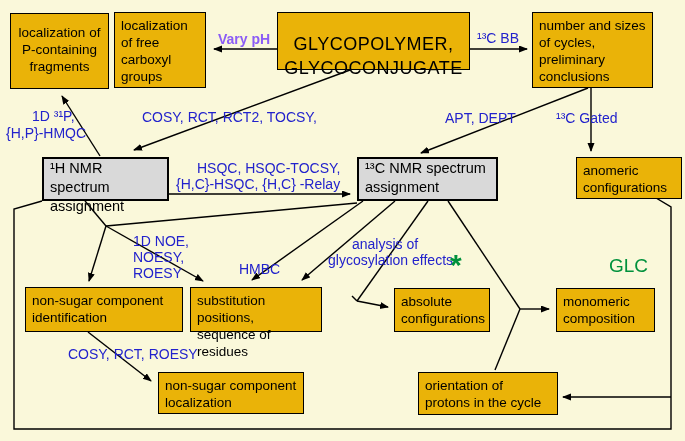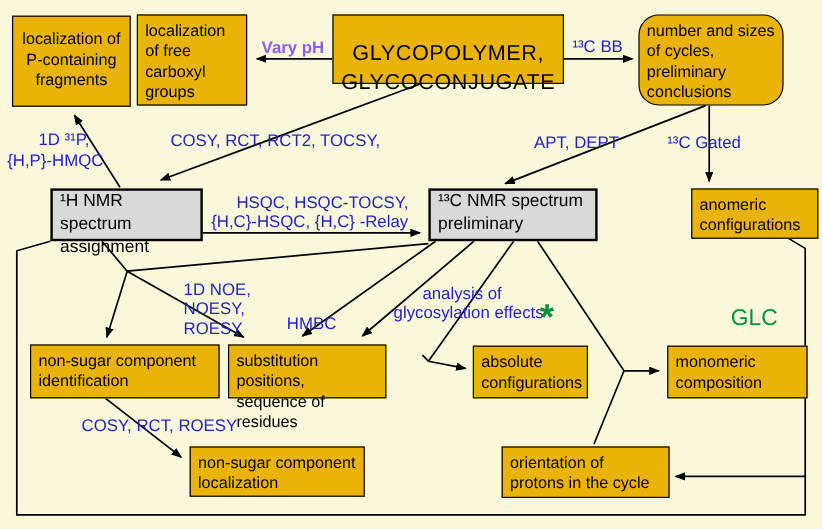--- a/index.html
+++ b/index.html
@@ -74,53 +74,53 @@
 
   <div class="node big" style="left:277px;top:12px;width:193px;height:58px;">GLYCOPOLYMER,
 GLYCOCONJUGATE</div>
   <div class="node center" style="left:10px;top:13px;width:99px;height:76px;padding-top:10px;">localization of
 P-containing
 fragments</div>
   <div class="node" style="left:114px;top:12px;width:92px;height:76px;">localization
 of free
 carboxyl
 groups</div>
-  <div class="node" style="left:532px;top:12px;width:121px;height:76px;border-radius:17px;">number and sizes
+  <div class="node" style="left:532px;top:12px;width:121px;height:76px;">number and sizes
 of cycles,
 preliminary
 conclusions</div>
   <div class="node gray" style="left:42px;top:157px;width:127px;height:44px;">¹H NMR spectrum
 assignment</div>
   <div class="node gray" style="left:357px;top:157px;width:141px;height:44px;">¹³C NMR spectrum
-preliminary</div>
+assignment</div>
   <div class="node" style="left:532px;top:157px;width:106px;height:42px;margin-left:44px;">anomeric
 configurations</div>
   <div class="node" style="left:25px;top:287px;width:158px;height:45px;">non-sugar component
 identification</div>
   <div class="node" style="left:190px;top:287px;width:132px;height:45px;">substitution positions,
 sequence of residues</div>
   <div class="node" style="left:394px;top:288px;width:96px;height:44px;">absolute
 configurations</div>
-  <div class="node" style="left:556px;top:288px;width:117px;height:44px;">monomeric
+  <div class="node" style="left:556px;top:288px;width:99px;height:44px;">monomeric
 composition</div>
   <div class="node" style="left:418px;top:372px;width:140px;height:43px;">orientation of
 protons in the cycle</div>
   <div class="node" style="left:158px;top:372px;width:146px;height:42px;">non-sugar component
 localization</div>
 
   <div class="lbl green" style="left:218px;top:31px;">Vary pH</div>
   <div class="lbl" style="left:477px;top:30px;">¹³C BB</div>
   <div class="lbl" style="left:32px;top:108px;">1D ³¹P,</div>
   <div class="lbl" style="left:6px;top:125px;">{H,P}-HMQC</div>
   <div class="lbl" style="left:142px;top:109px;">COSY, RCT, RCT2, TOCSY,</div>
   <div class="lbl" style="left:197px;top:160px;">HSQC, HSQC-TOCSY,</div>
   <div class="lbl" style="left:176px;top:176px;">{H,C}-HSQC, {H,C} -Relay</div>
   <div class="lbl" style="left:445px;top:110px;">APT, DEPT</div>
   <div class="lbl" style="left:556px;top:110px;">¹³C Gated</div>
-  <div class="lbl" style="left:133px;top:233px;margin-left:20px;">1D NOE,
+  <div class="lbl" style="left:133px;top:233px;">1D NOE,
 NOESY,
 ROESY</div>
   <div class="lbl" style="left:239px;top:261px;">HMBC</div>
   <div class="lbl" style="left:352px;top:236px;">analysis of</div>
   <div class="lbl" style="left:328px;top:252px;text-align:right;">glycosylation effects</div>
   <div class="lbl" style="left:68px;top:346px;">COSY, RCT, ROESY</div>
   <div class="lbl star" style="left:450px;top:252px;">*</div>
   <div class="lbl glc" style="left:609px;top:258px;">GLC</div>
 
 </div>

